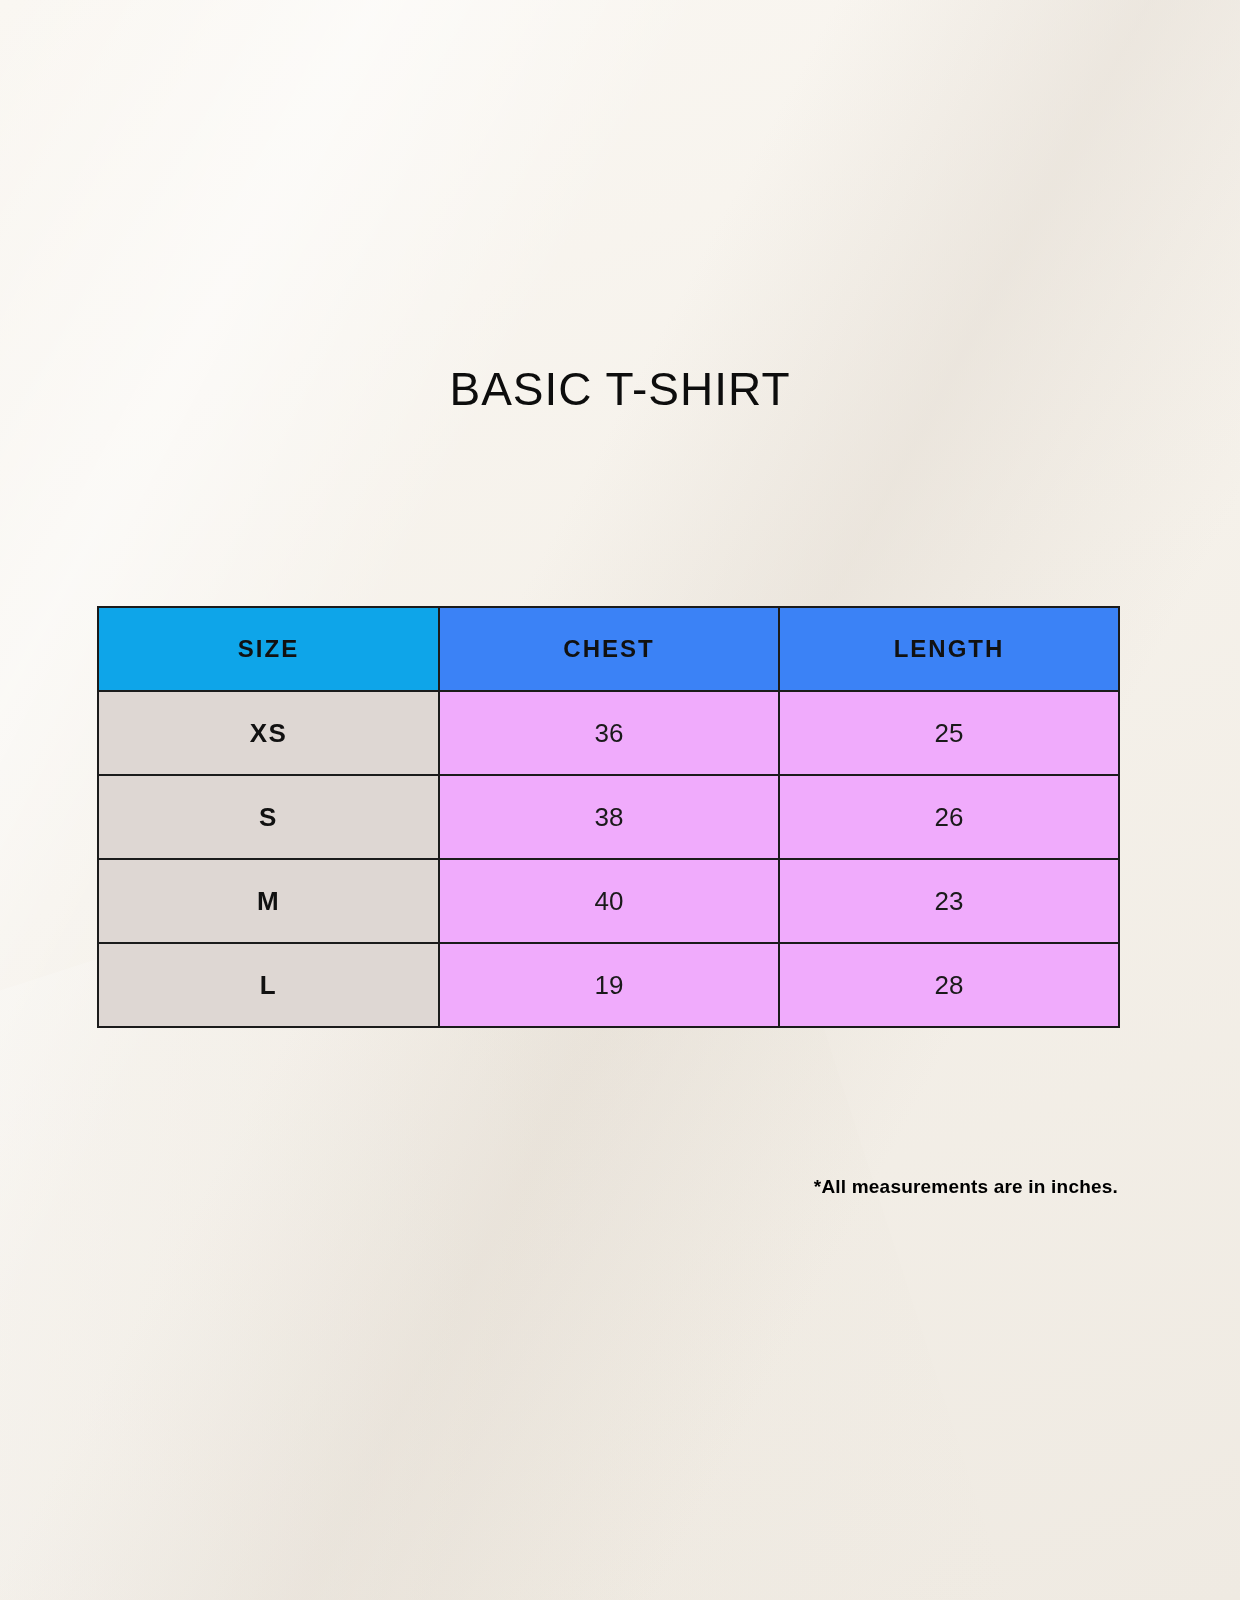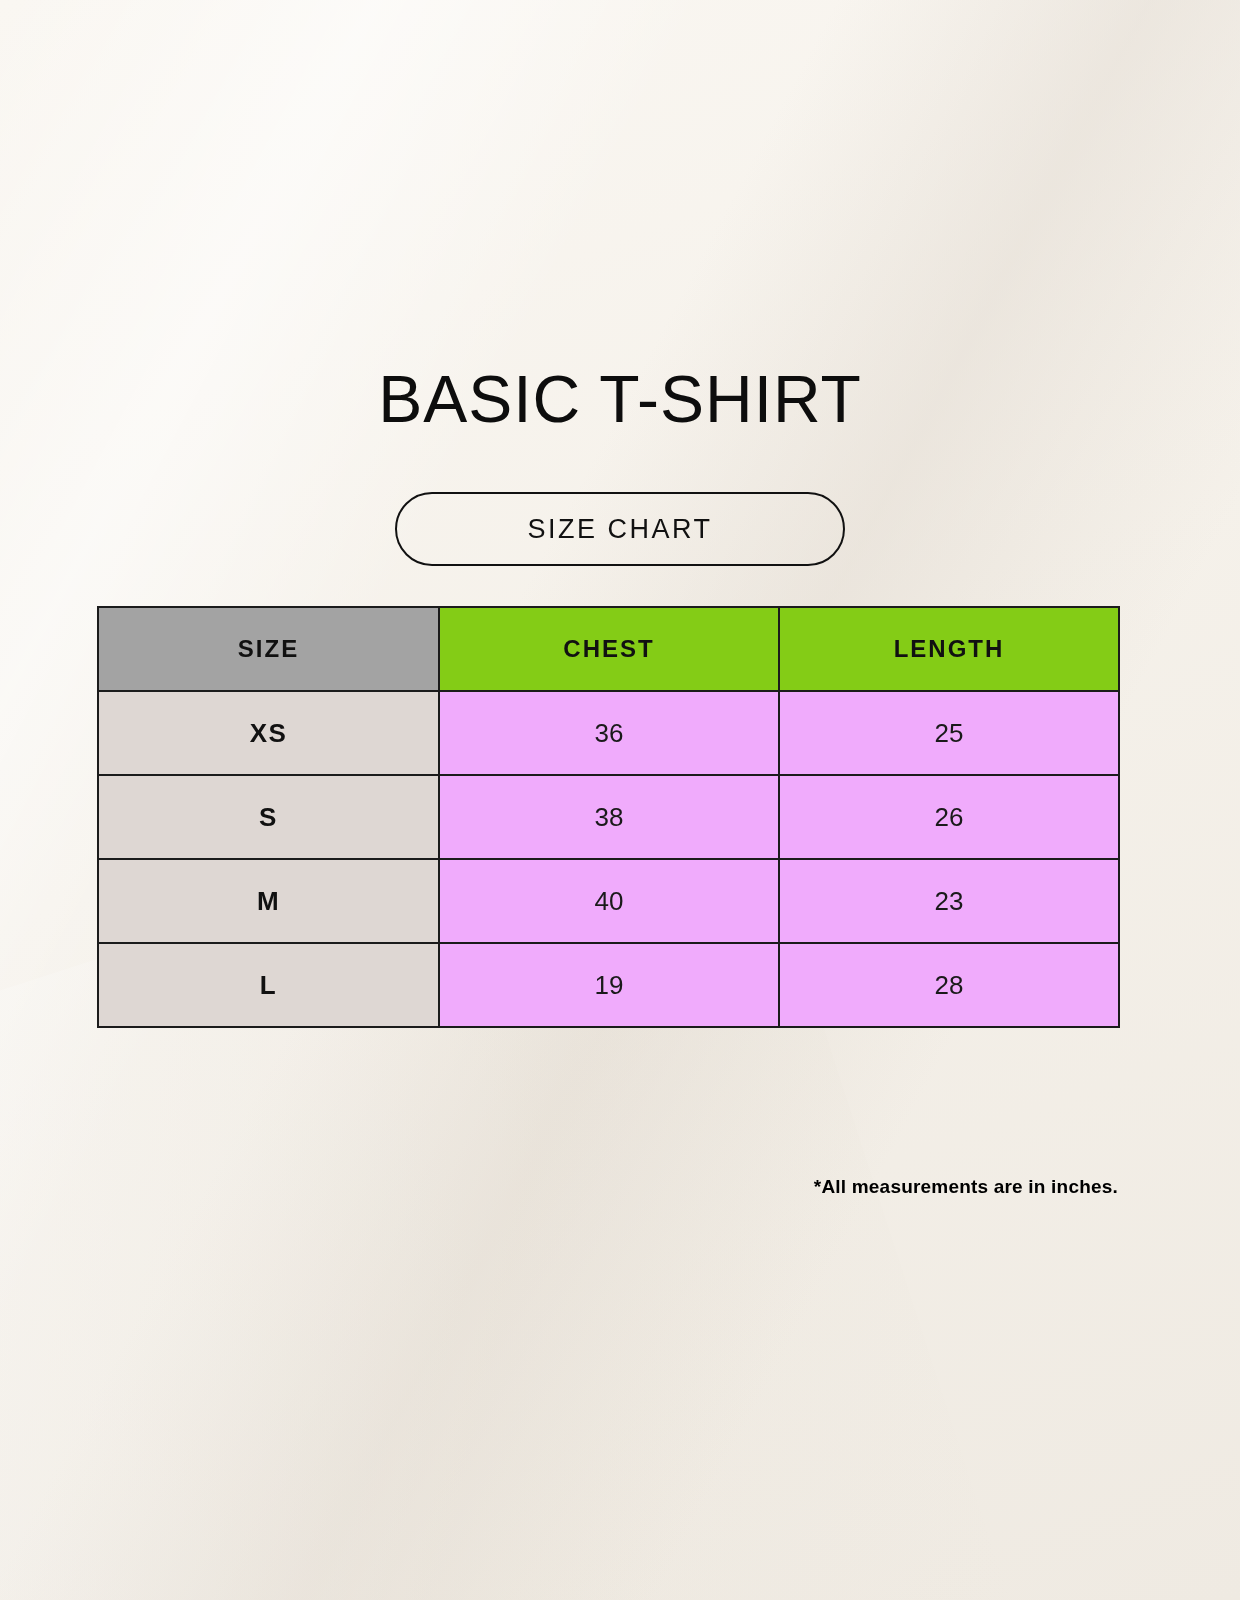--- a/index.html
+++ b/index.html
@@ -37,21 +37,21 @@
     position: relative;
     width: 1240px;
     height: 1600px;
   }
   .title {
     position: absolute;
     top: 366px;
     left: 0;
     width: 1240px;
     text-align: center;
-    font-size: 66px;
+    font-size: 46px;
     font-weight: 400;
     letter-spacing: 1px;
     color: #0d0d0d;
     line-height: 1;
   }
   .pill-wrap {
     position: absolute;
     top: 492px;
     left: 0;
     width: 1240px;
@@ -92,24 +92,24 @@
   table.size-chart col.c2 { width: 340px; }
   table.size-chart col.c3 { width: 340px; }
   thead th {
     font-size: 24px;
     font-weight: 700;
     letter-spacing: 2px;
     color: #111;
     height: 86px;
   }
   thead th.size-head {
-    background: #a3a3a3;
+    background: #0ea5e9;
   }
   thead th.meas-head {
-    background: #84cc16;
+    background: #3b82f6;
   }
   tbody td.size-cell {
     background: #ded7d3;
     font-size: 26px;
     font-weight: 700;
     letter-spacing: 1.5px;
     color: #111;
   }
   tbody td.val-cell {
     background: #f0abfc;
@@ -131,23 +131,20 @@
 </style>
 </head>
 <body>
 
 <div class="page">
   <div class="bg-wash"></div>
   <div class="bg-wash2"></div>
 
   <div class="title">BASIC T-SHIRT</div>
 
-  <div class="pill-wrap">
-    <div class="pill">SIZE CHART</div>
-  </div>
 
   <div class="table-wrap">
     <table class="size-chart">
       <colgroup>
         <col class="c1">
           <col class="c2">
           <col class="c3">
       </colgroup>
       <thead>
         <tr>

